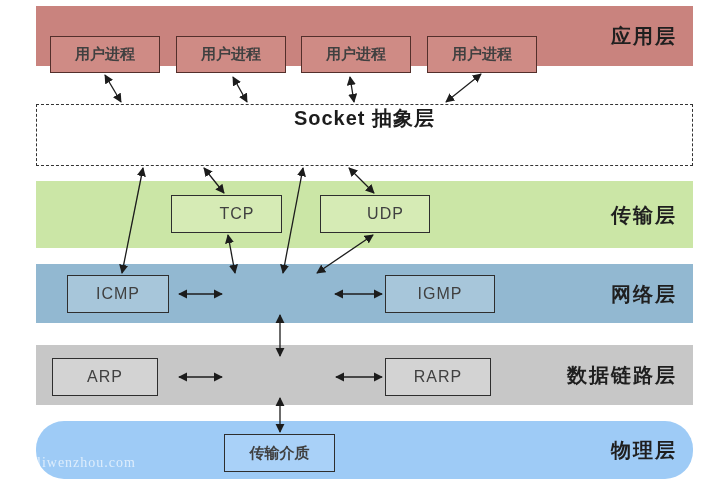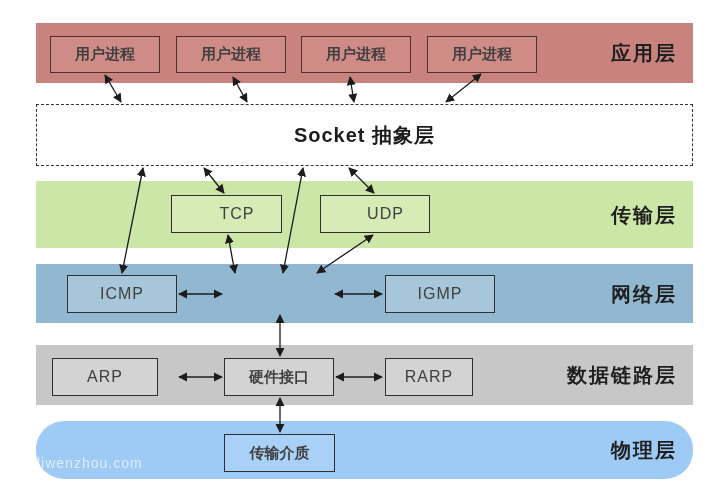--- a/index.html
+++ b/index.html
@@ -1,24 +1,24 @@
 <!DOCTYPE html>
 <html style="--app-band: #c9837e; --app-box: #cf8b85; --app-border: #532f2b; --transport-band: #cbe6a6; --transport-box: #d6ebb5; --network-band: #92b8d1; --network-box: #a7c6da; --datalink-band: #c7c7c7; --datalink-box: #d3d3d3; --physical-band: #9ecbf6; --physical-box: #a9d1f8; --box-border: #2e2e2e;"><head>
 <meta charset="utf-8">
 <style>
   html,body{margin:0;padding:0;background:#ffffff;}
   .stage{
     position:relative;width:727px;height:500px;background:#ffffff;
     font-family:"Liberation Sans",sans-serif;overflow:hidden;
   }
   .band{position:absolute;left:36px;width:657px;}
-  .band-application{top:23px;height:60px;background:var(--app-band);}
+  .band-application{top:6px;height:60px;background:var(--app-band);}
   .band-socket{
     top:104px;height:62px;background:#ffffff;border:1px dashed #333;
-    box-sizing:border-box;display:flex;align-items:center;justify-content:center;
+    box-sizing:border-box;display:flex;align-items:flex-start;justify-content:center;
   }
   .band-transport{top:181px;height:67px;background:var(--transport-band);}
   .band-network{top:264px;height:59px;background:var(--network-band);}
   .band-datalink{top:345px;height:60px;background:var(--datalink-band);}
   .band-physical{top:421px;height:58px;background:var(--physical-band);border-radius:28px;}
   .band-label{
     position:absolute;right:16px;top:50%;transform:translateY(-50%);
     font-size:20px;font-weight:700;color:#1f1f1f;letter-spacing:2px;white-space:nowrap;
   }
   .socket-label{font-size:20px;font-weight:700;color:#1c1c1c;letter-spacing:1px;}
@@ -27,31 +27,31 @@
     border:1.5px solid var(--box-border);color:#404040;white-space:nowrap;
   }
   .box-cn{font-size:15px;font-weight:700;}
   .box-latin{font-size:16px;font-weight:400;letter-spacing:1px;}
   .app-box{top:36px;width:110px;height:37px;background:var(--app-box);border-color:var(--app-border);}
   .app-box-1{left:50px;}.app-box-2{left:176px;}.app-box-3{left:301px;}.app-box-4{left:427px;}
   .tp-box{top:195px;height:38px;background:var(--transport-box);padding-left:21px;}
   .box-tcp{left:171px;width:111px;}
   .box-udp{left:320px;width:110px;}
   .net-box{top:275px;height:38px;background:var(--network-box);}
-  .box-icmp{left:67px;width:110px;}
+  .box-icmp{left:67px;width:102px;}
   .box-ip{left:224px;width:109px;}
   .box-igmp{left:385px;width:110px;}
   .dl-box{top:358px;height:38px;background:var(--datalink-box);}
   .box-arp{left:52px;width:106px;}
   .box-hw{left:224px;width:110px;}
-  .box-rarp{left:385px;width:88px;}
+  .box-rarp{left:385px;width:106px;}
   .phy-box{top:434px;height:38px;background:var(--physical-box);}
   .box-medium{left:224px;width:111px;}
   .watermark{
-    position:absolute;left:37px;top:455px;font-family:Liberation Sans, sans-serif;
+    position:absolute;left:37px;top:455px;font-family:Liberation Serif, serif;
     font-size:14px;color:rgba(255,255,255,0.65);letter-spacing:1px;text-align:right;
   }
   svg.arrows{position:absolute;left:0;top:0;pointer-events:none;}
   svg.arrows line{stroke:#1c1c1c;stroke-width:1.3;}
 </style>
 </head>
 <body>
 
 <div class="stage">
 
@@ -76,21 +76,20 @@
   <div class="band band-network">
     <span class="band-label">网络层</span>
   </div>
   <div class="box box-latin net-box box-icmp">ICMP</div>
   <div class="box box-latin net-box box-igmp">IGMP</div>
 
   <div class="band band-datalink">
     <span class="band-label">数据链路层</span>
   </div>
   <div class="box box-latin dl-box box-arp">ARP</div>
-  <div class="box box-cn dl-box box-hw">硬件接口</div>
   <div class="box box-latin dl-box box-rarp">RARP</div>
 
   <div class="band band-physical">
     <span class="band-label">物理层</span>
   </div>
   <div class="box box-cn phy-box box-medium">传输介质</div>
 
   <div class="watermark">liwenzhou.com</div>
 
   <svg class="arrows" width="727" height="500" viewBox="0 0 727 500">

